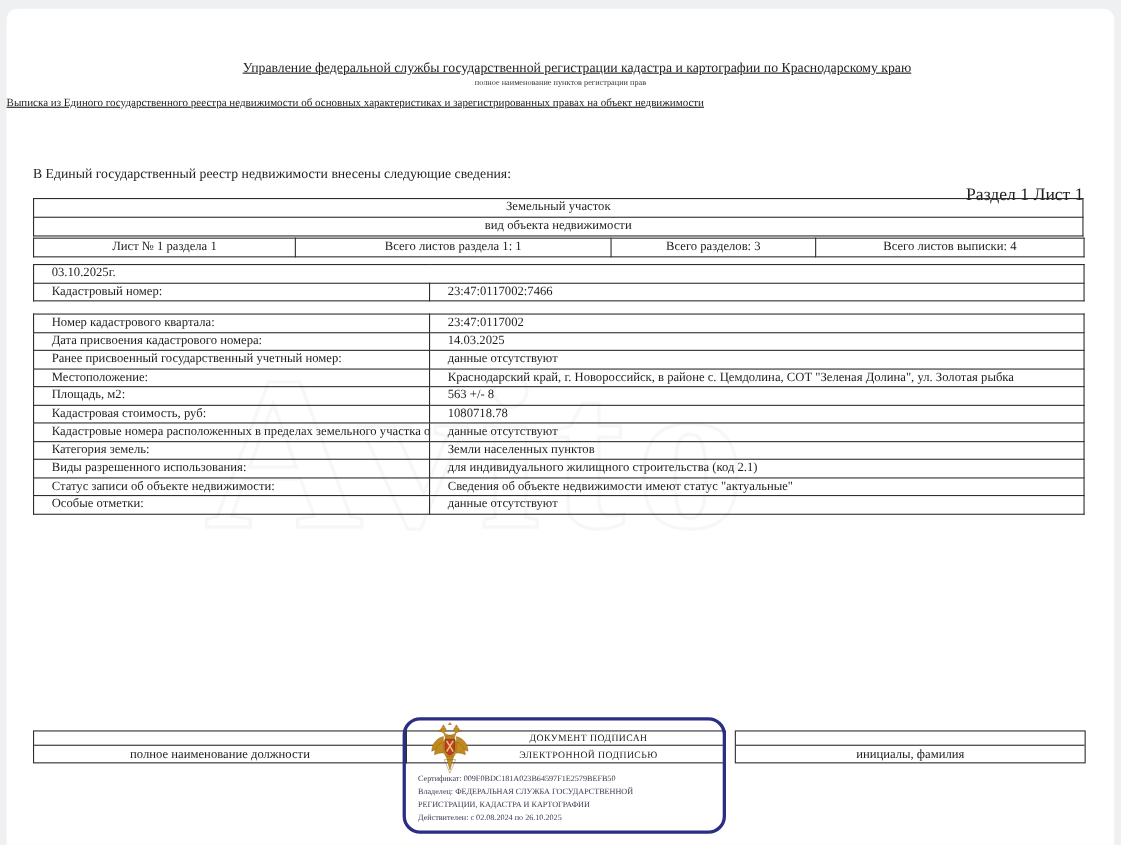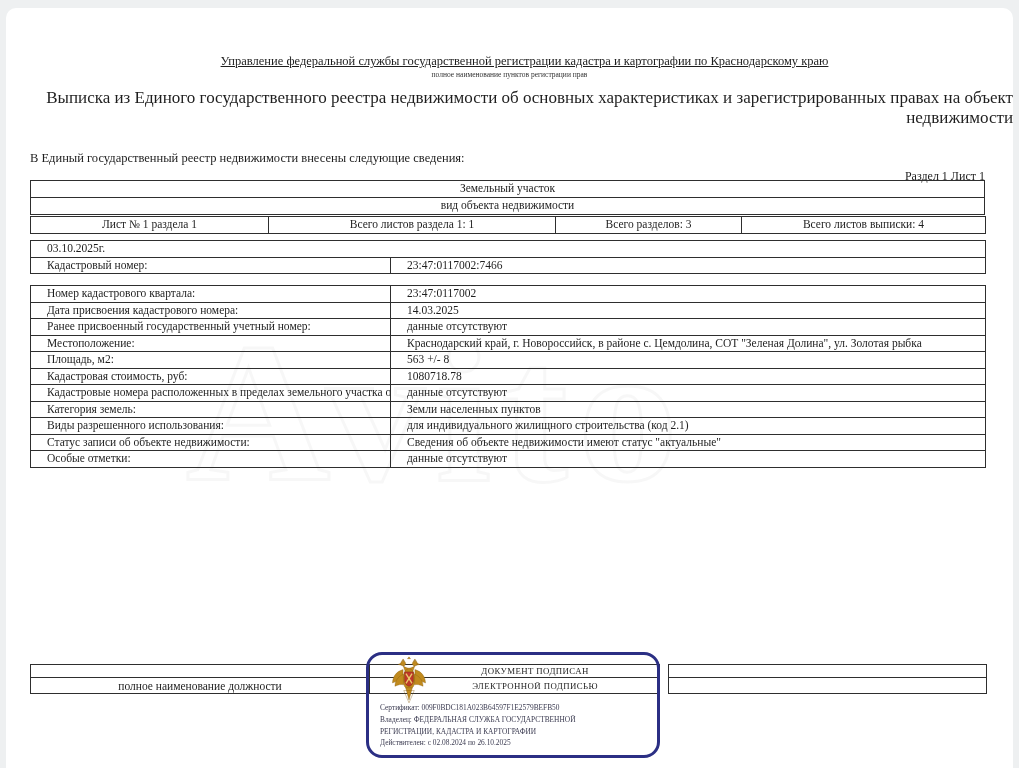--- a/index.html
+++ b/index.html
@@ -3,24 +3,24 @@
 <meta charset="utf-8">
 <style>
   html,body{margin:0;padding:0;width:1019px;height:768px;background:#eef0f1;overflow:hidden;
     font-family:"Liberation Serif","DejaVu Serif",serif;color:#1e1e1e;}
   .page{position:absolute;left:6px;right:6px;top:8px;bottom:0;background:#ffffff;
     border-radius:10px 10px 0 0;}
   .abs{position:absolute;}
   
   .authority{left:0;right:0;top:46px;text-align:center;font-size:12.5px;text-decoration:underline;padding-left:30px;}
   .authority-note{left:0;right:0;top:62px;text-align:center;font-size:7.5px;color:#333;}
-  .doc-title{left:0;right:0;top:80px;text-align:right;font-size:17px;}
+  .doc-title{left:0;right:0;top:80px;text-align:left;font-size:10px;text-decoration:underline;}
   .section-title{left:0;right:0;top:120px;text-align:center;font-size:12.5px;}
   .intro{left:24px;top:143px;font-size:12.5px;}
-  .sheet-label{right:28px;top:161px;font-size:12px;}
+  .sheet-label{right:28px;top:161px;font-size:16px;}
   
   table.tbl{position:absolute;left:24px;width:955px;border-collapse:collapse;table-layout:fixed;
     font-size:11.5px;}
   table.tbl td{border:1.2px solid #2e2e2e;padding:1px 16px;line-height:13.5px;vertical-align:top;
     overflow:hidden;white-space:nowrap;}
   .object-table{top:172px;}
   .object-table td{text-align:center;height:14px;}
   .sheets-table{top:208px;}
   .sheets-table td{text-align:center;height:14px;margin-left:16px;}
   .date-table{top:232px;}
@@ -157,20 +157,21 @@
   <div class="sig-box sig-left">
     <div class="r1"></div>
     <div class="r2">полное наименование должности</div>
   </div>
   <div class="sig-box sig-mid">
     <div class="r1">ДОКУМЕНТ ПОДПИСАН</div>
     <div class="r2">ЭЛЕКТРОННОЙ ПОДПИСЬЮ</div>
   </div>
   <div class="sig-box sig-right">
     <div class="r1"></div>
+    <div class="r2">инициалы, фамилия</div>
   </div>
 
   <div class="stamp" style="border-color: rgb(43, 47, 132);"></div>
 
   <svg class="eagle" viewBox="0 0 40 52">
     <g fill="#c08a1e" stroke="#8a5f10" stroke-width="0.4">
 
       <path d="M18.4 2.5 L20 0.6 L21.6 2.5 Z"></path>
       <path d="M12.5 4.6 L13.8 2.8 L15.1 4.6 Z"></path>
       <path d="M24.9 4.6 L26.2 2.8 L27.5 4.6 Z"></path>

